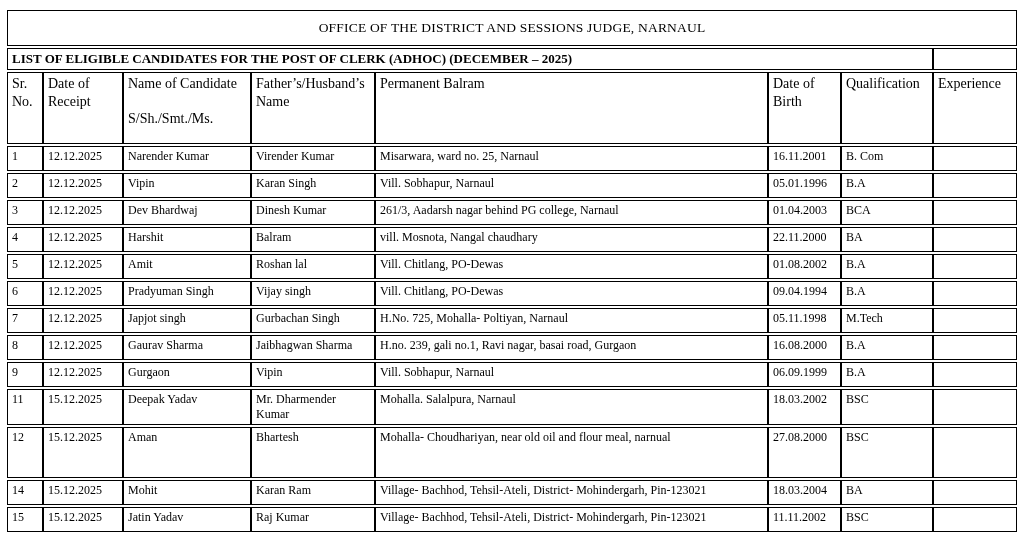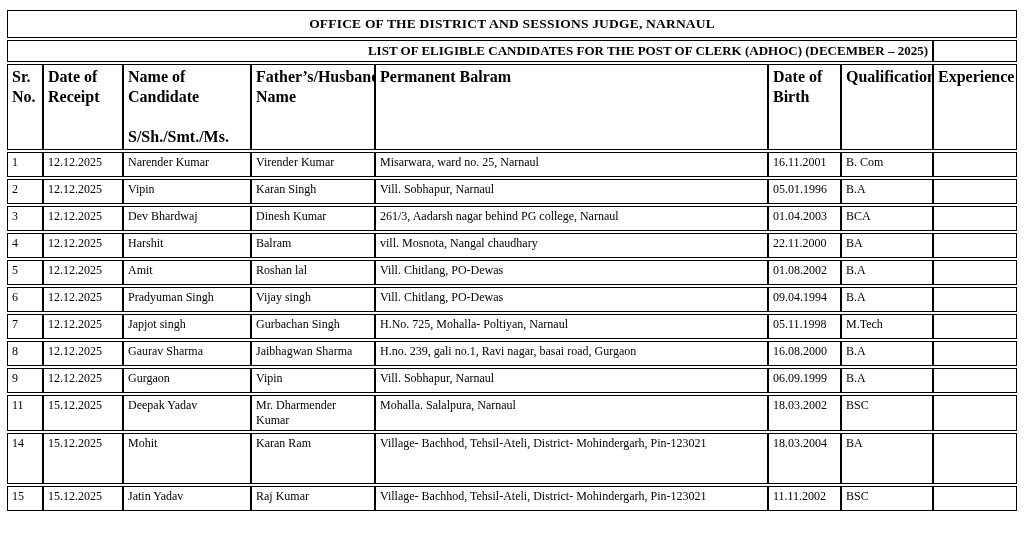--- a/index.html
+++ b/index.html
@@ -25,38 +25,38 @@
   th, td {
     border: 1px solid #000000;
     box-sizing: border-box;
     vertical-align: top;
     padding: 2px 4px;
     overflow: hidden;
     font-weight: normal;
     text-align: left;
   }
   tr.title-row th {
-    height: 28px;
+    height: 36px;
     text-align: center;
     vertical-align: middle;
-    font-weight: bold;
+    font-weight: normal;
     font-size: 13.5px;
     letter-spacing: 0.2px;
   }
   tr.subtitle-row th {
     height: 20px;
-    text-align: right;
+    text-align: left;
     vertical-align: middle;
     font-weight: bold;
     font-size: 13px;
   }
   tr.header-row th {
     height: 72px;
-    font-weight: bold;
-    font-size: 16px;
+    font-weight: normal;
+    font-size: 14px;
     white-space: pre-line;
     line-height: 1.25;
   }
   tbody td {
     height: 25px;
     font-size: 12px;
     line-height: 1.25;
   }
   tbody tr:nth-child(11) td {
     height: 51px;
@@ -197,20 +197,30 @@
           <td>11</td>
           <td>15.12.2025</td>
           <td>Deepak Yadav</td>
           <td>Mr. Dharmender Kumar</td>
           <td>Mohalla. Salalpura, Narnaul</td>
           <td>18.03.2002</td>
           <td>BSC</td>
           <td></td>
         </tr>
         <tr>
+          <td>12</td>
+          <td>15.12.2025</td>
+          <td>Aman</td>
+          <td>Bhartesh</td>
+          <td>Mohalla- Choudhariyan, near old oil and flour meal, narnual</td>
+          <td>27.08.2000</td>
+          <td>BSC</td>
+          <td></td>
+        </tr>
+        <tr>
           <td>14</td>
           <td>15.12.2025</td>
           <td>Mohit</td>
           <td>Karan Ram</td>
           <td>Village- Bachhod, Tehsil-Ateli, District- Mohindergarh, Pin-123021</td>
           <td>18.03.2004</td>
           <td>BA</td>
           <td></td>
         </tr>
         <tr>

